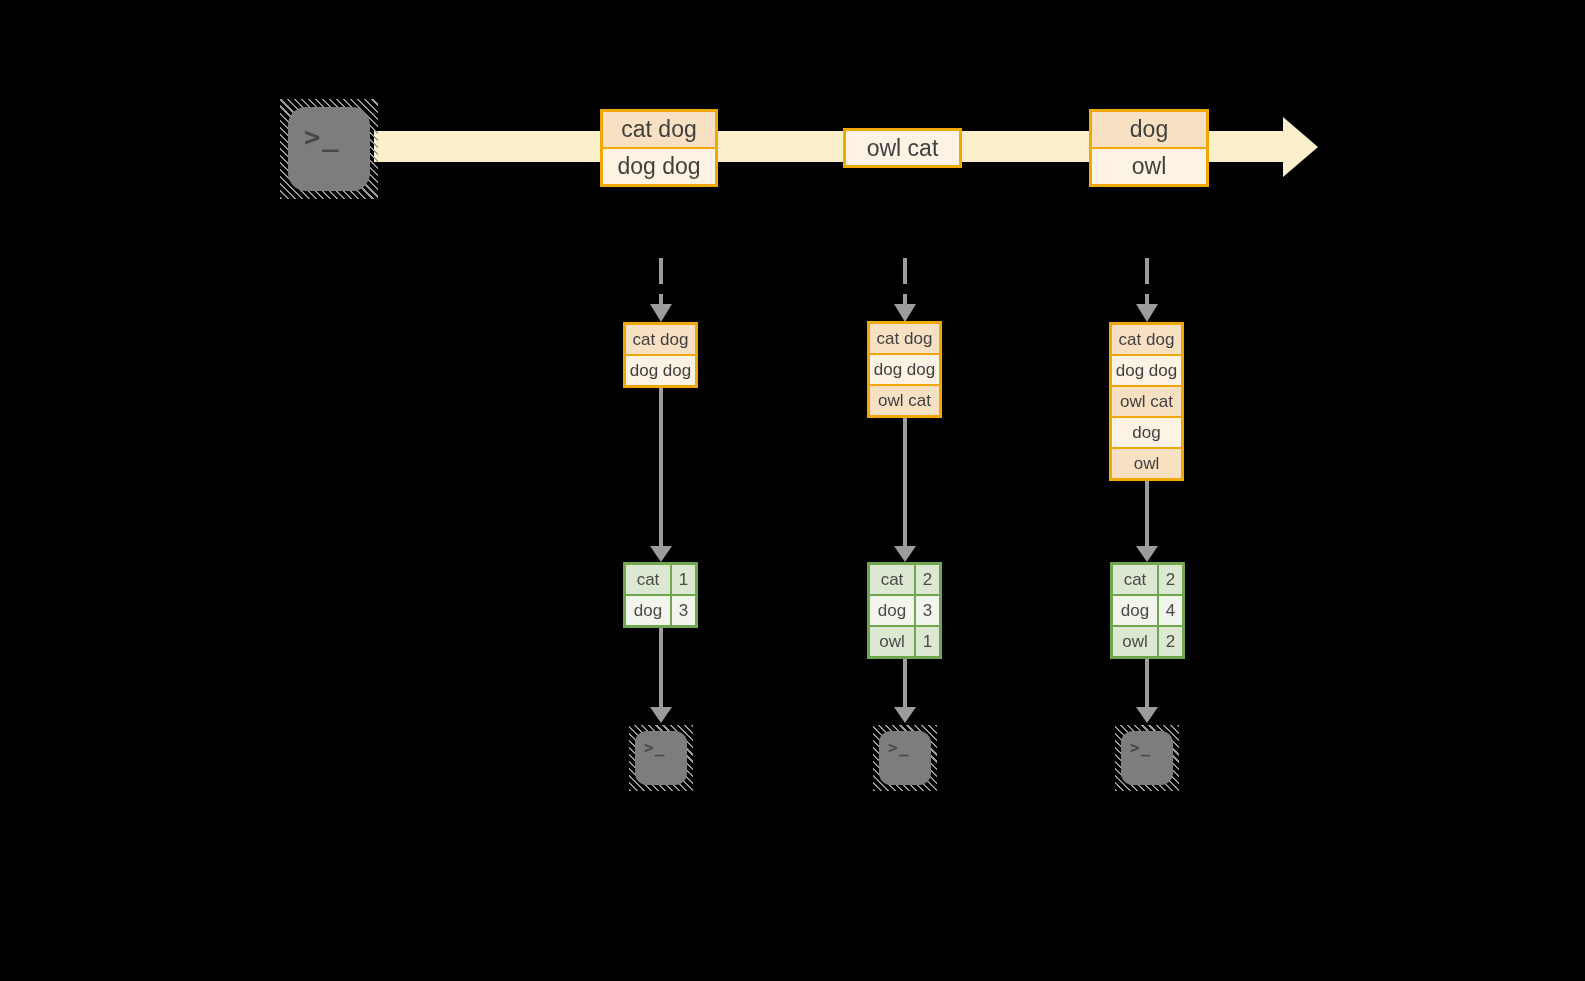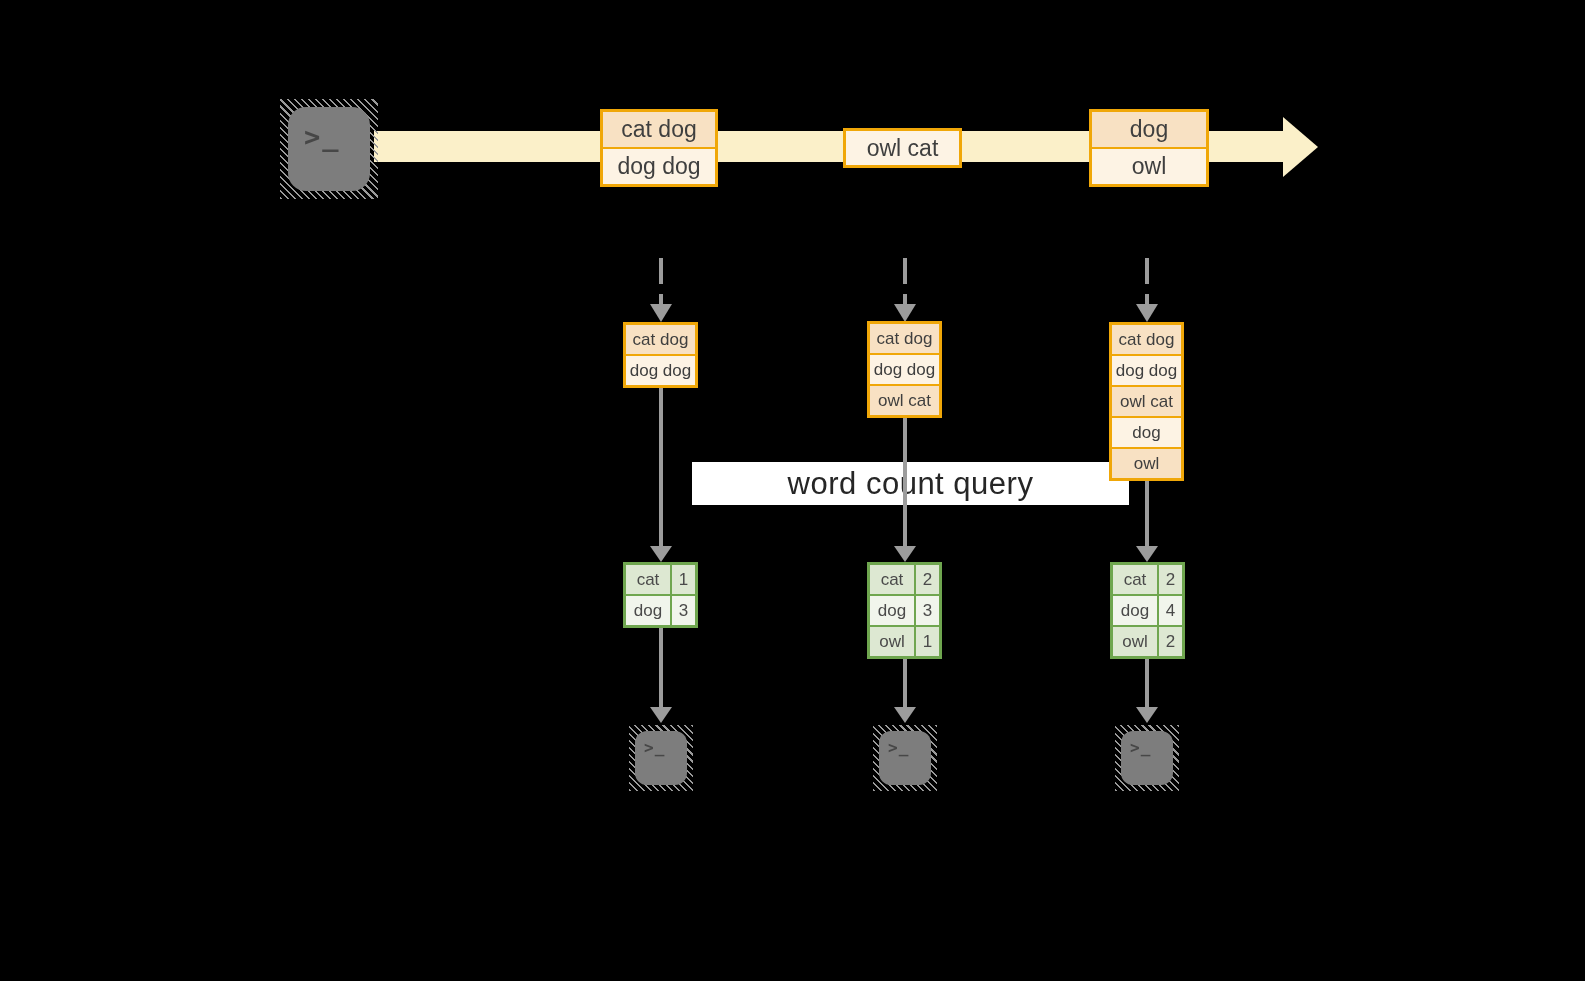--- a/index.html
+++ b/index.html
@@ -107,21 +107,20 @@
     <div class="row cream">owl</div>
   </div>
 
   <div class="vdash" style="left:659px;top:258px;height:46px;"></div>
   <div class="ahead ahead-dash" style="left:650px;top:304px;"></div>
   <div class="vdash" style="left:903px;top:258px;height:46px;"></div>
   <div class="ahead ahead-dash" style="left:894px;top:304px;"></div>
   <div class="vdash" style="left:1145px;top:258px;height:46px;"></div>
   <div class="ahead ahead-dash" style="left:1136px;top:304px;"></div>
 
-  <div class="qlabel">word count query</div>
 
   <div class="obox stack-box" style="left:623px;top:322px;width:75px;">
     <div class="row peach">cat dog</div>
     <div class="row cream">dog dog</div>
   </div>
   <div class="obox stack-box" style="left:867px;top:321px;width:75px;">
     <div class="row peach">cat dog</div>
     <div class="row cream">dog dog</div>
     <div class="row peach">owl cat</div>
   </div>

